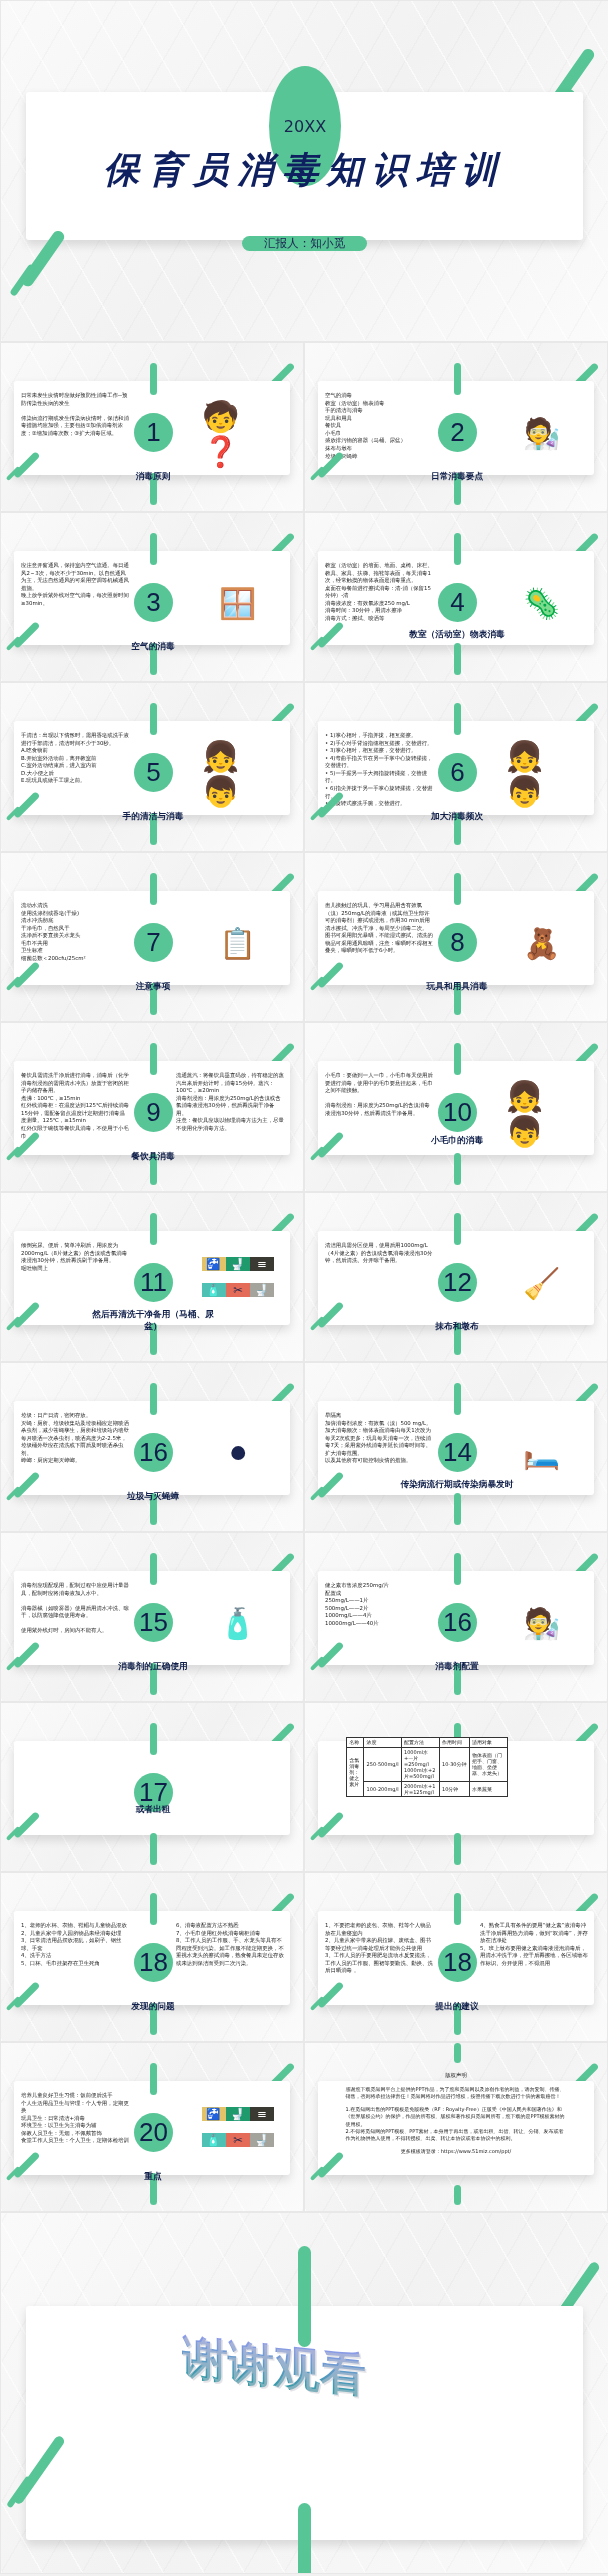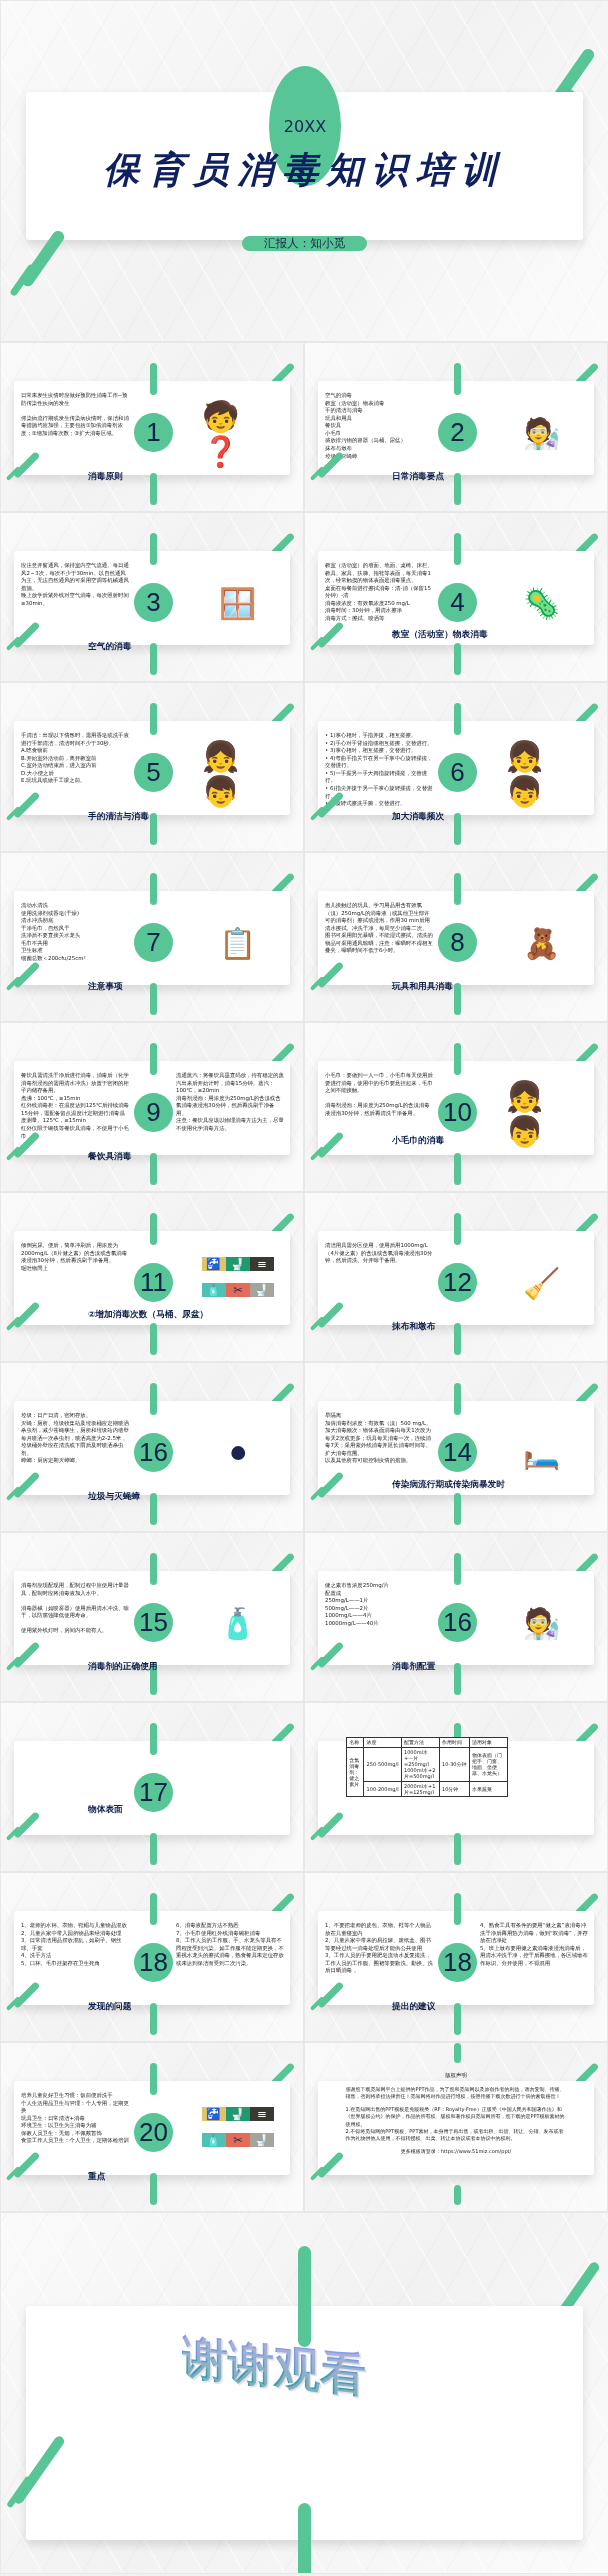--- a/index.html
+++ b/index.html
@@ -17,21 +17,21 @@
   .row .card { left: 13px; right: 13px; top: 38px; bottom: 36px; }
   .bar-v { position: absolute; width: 7.2px; background: #57c595; border-radius: 4.3px; left: 149px; }
   .bar-v.top { top: 19.6px; height: 32px; }
   .bar-v.bot { bottom: 5.8px; height: 32px; }
   .slash { position: absolute; background: #57c595; border-radius: 4.3px; transform: rotate(45deg); }
   .s1 { width: 7.2px; height: 32px; right: 17.4px; top: 17.4px; }
   .s2 { width: 4.3px; height: 17.4px; right: 27.5px; top: 39px; }
   .s3 { width: 7.2px; height: 32px; left: 22px; bottom: 30px; }
   .s4 { width: 4.3px; height: 17.4px; left: 10px; bottom: 29px; }
   .num { position: absolute; left: 133px; top: 70px; width: 39px; height: 39px; border-radius: 50%; background: #57c595; color: #0f1f4a; font-size: 26px; display: flex; align-items: center; justify-content: center; font-family: "Liberation Sans", sans-serif; }
-  .stitle { position: absolute; left: 87px; width: 130px; font-weight: bold; font-size: 8.7px; color: #0f1f4a; }
+  .stitle { position: absolute; left: 87px; width: 130px; text-align: center; font-weight: bold; font-size: 8.7px; color: #0f1f4a; }
   .body { position: absolute; left: 20px; top: 49px; width: 109px; font-size: 5.4px; line-height: 1.4; color: #222; white-space: pre-line; }
   .body.right { left: 175px; width: 109px; }
   .illus { position: absolute; right: 29px; top: 58px; width: 72px; height: 65px; border-radius: 5.8px; display:flex; align-items:center; justify-content:center; font-size: 30px; }
   .title-card { left: 25px; right: 25px; top: 91px; bottom: 101px; }
   .big-slash { position: absolute; background: #57c595; border-radius: 7.2px; transform: rotate(35deg); }
   .year { position: absolute; left: 268px; top: 65px; width: 72px; height: 120px; border-radius: 50%; background: #57c595; color: #1a2450; font-size: 16px; display:flex; align-items:center; justify-content:center; }
   .main-title { position: absolute; left: 0; right: 0; top: 145px; text-align: center; font-family: "DejaVu Serif", serif; font-weight: bold; font-size: 36px; letter-spacing: 8.7px; color: #0f2060; font-style: italic; }
   .reporter { position: absolute; left: 241px; top: 235px; width: 125px; height: 15px; border-radius: 13px; background: #57c595; color: #1a2450; font-size: 11.6px; display:flex; align-items:center; justify-content:center; }
   table.dtab { position: absolute; left: 41px; top: 34px; border-collapse: collapse; font-size: 5px; background: #fff; }
   table.dtab td, table.dtab th { border: 0.7px solid #333; padding: 1.4px 2.2px; vertical-align: middle; font-weight: normal; text-align: left; color:#222; }
@@ -242,21 +242,21 @@
         </div>
       </div>
       <div class="row">
         <div class="slide">
           <div class="slash s1"></div>
           <div class="slash s2"></div>
           <div class="card"></div>
           <div class="bar-v top"></div>
           <div class="bar-v bot"></div>
           <div class="num">11</div>
-          <div class="stitle" style="top:116px">②增加消毒次数（马桶、尿盆）</div>
+          <div class="stitle" style="top:116px">然后再清洗干净备用（马桶、尿盆）</div>
           <div class="body">倾倒完尿、便后，简单冲刷后，用浓度为2000mg/L（8片健之素）的含溴或含氯消毒液浸泡30分钟，然后再洗刷干净备用。
 呕吐物同上</div>
           <div class="illus tiles" style="width:72px;height:52px;">
             <span style="background:#e2c36a">🚰</span>
             <span style="background:#1e9a6c">🚽</span>
             <span style="background:#3a3a33;color:#fff">≡</span>
             <span style="background:#4fc1b4">🧴</span>
             <span style="background:#e36b57">✂</span>
             <span style="background:#a4a49c">🚽</span>
           </div>
@@ -349,21 +349,21 @@
         </div>
       </div>
       <div class="row">
         <div class="slide">
           <div class="slash s1"></div>
           <div class="slash s2"></div>
           <div class="card"></div>
           <div class="bar-v top"></div>
           <div class="bar-v bot"></div>
           <div class="num">17</div>
-          <div class="stitle" style="top:101px">物体表面</div>
+          <div class="stitle" style="top:101px">或者出租</div>
           <div class="slash s3"></div>
           <div class="slash s4"></div>
         </div>
         <div class="slide">
           <div class="slash s1"></div>
           <div class="slash s2"></div>
           <div class="card"></div>
           <div class="bar-v top"></div>
           <div class="bar-v bot"></div>
           <table class="dtab">

